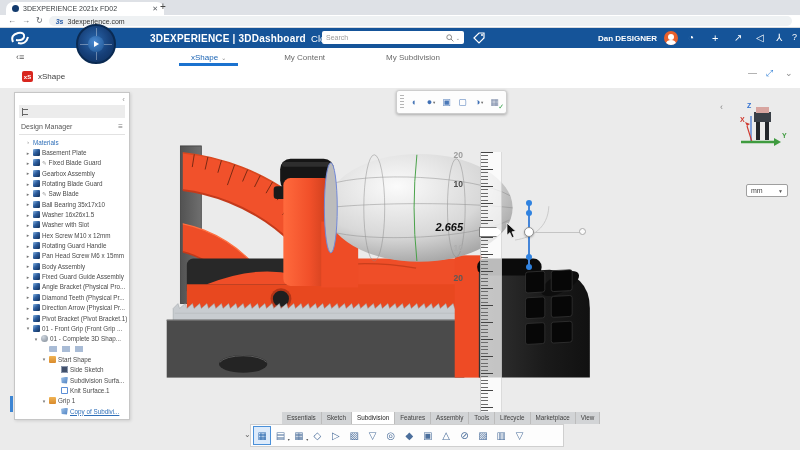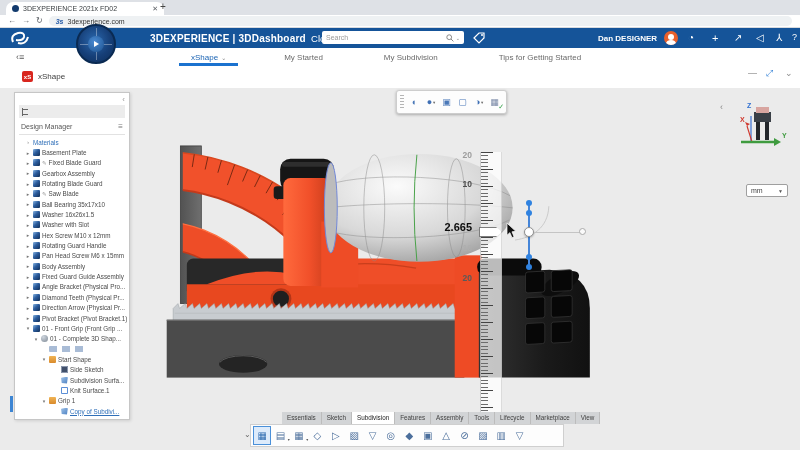--- a/index.html
+++ b/index.html
@@ -125,24 +125,24 @@
   .dm-scrollmark{position:absolute;left:-5px;top:303px;width:3px;height:16px;background:#3d85d3;}
 
   
   .ruler{position:absolute;left:480px;top:64px;width:20px;height:292px;background:rgba(255,255,255,.72);
          border-left:1px solid rgba(120,120,120,.35);border-right:1px solid rgba(150,150,150,.3);}
   .ruler .minor{position:absolute;left:0;top:0;bottom:0;width:7px;
          background:repeating-linear-gradient(180deg,#6c6c6c 0 1px,transparent 1px 3.4px);}
   .ruler .major{position:absolute;left:0;top:0;bottom:0;width:12px;
          background:repeating-linear-gradient(180deg,#444 0 1px,transparent 1px 17px);}
   .rlabels{position:absolute;left:428px;top:0;width:48px;height:300px;text-align:right;}
-  .rl{position:absolute;right:4px;width:48px;font-weight:bold;}
+  .rl{position:absolute;right:13px;width:48px;font-weight:bold;}
   .rl1{top:62px;font-size:8.5px;color:#9c9c9c;}
   .rl2{top:91px;font-size:8.5px;color:#4d4d4d;}
-  .rl3{top:133px;font-size:11px;color:#0d0d0d;}
+  .rl3{top:133px;font-size:11px;color:#0d0d0d;font-style:italic;}
   .rl4{top:155px;font-size:8.5px;color:#aeaeae;}
   .rl5{top:185px;font-size:8.5px;color:#5a5a5a;}
   .rpointer{position:absolute;left:479px;top:139px;width:23px;height:10px;background:#fff;border:1px solid #7d7d7d;
             box-sizing:border-box;clip-path:polygon(0 0,74% 0,100% 50%,74% 100%,0 100%);}
   .bluev{position:absolute;left:528px;top:113px;width:1.5px;height:64px;background:#4585d8;}
   .bdot{position:absolute;width:6px;height:6px;border-radius:50%;background:#2f82e0;}
   .knob{position:absolute;left:523.5px;top:139px;width:10px;height:10px;border-radius:50%;background:#fff;
         border:1.5px solid #909090;box-sizing:border-box;box-shadow:0 1px 2px rgba(0,0,0,.25);}
   .hline{position:absolute;left:534px;top:143.5px;width:46px;height:1px;background:#c4c4c4;}
   .hend{position:absolute;left:579px;top:140px;width:7px;height:7px;border-radius:50%;background:#fafafa;
@@ -224,29 +224,25 @@
 
   <div class="navrow"></div>
   <span class="nav-burger">‹≡</span>
   <div class="navtabs">
 
   <div class="navtab" data-active="true">
         <span>xShape</span>
         <span class="chv">⌄</span>
       </div>
       <div class="navtab" data-active="false">
-        <span>My Started</span>
+        <span>My Content</span>
         <span class="chv"></span>
       </div>
       <div class="navtab" data-active="false">
         <span>My Subdivision</span>
-        <span class="chv"></span>
-      </div>
-      <div class="navtab" data-active="false">
-        <span>Tips for Getting Started</span>
         <span class="chv"></span>
       </div>
     </div>
 
   <div class="appstrip"></div>
   <span class="winctl" style="left:748px;">—</span>
   <span class="winctl" style="left:766px;color:#2f7fd6;">⤢</span>
   <span class="winctl" style="left:785px;">⌄</span>
   <div class="appttl">
     <span class="xsicon">xS</span>

